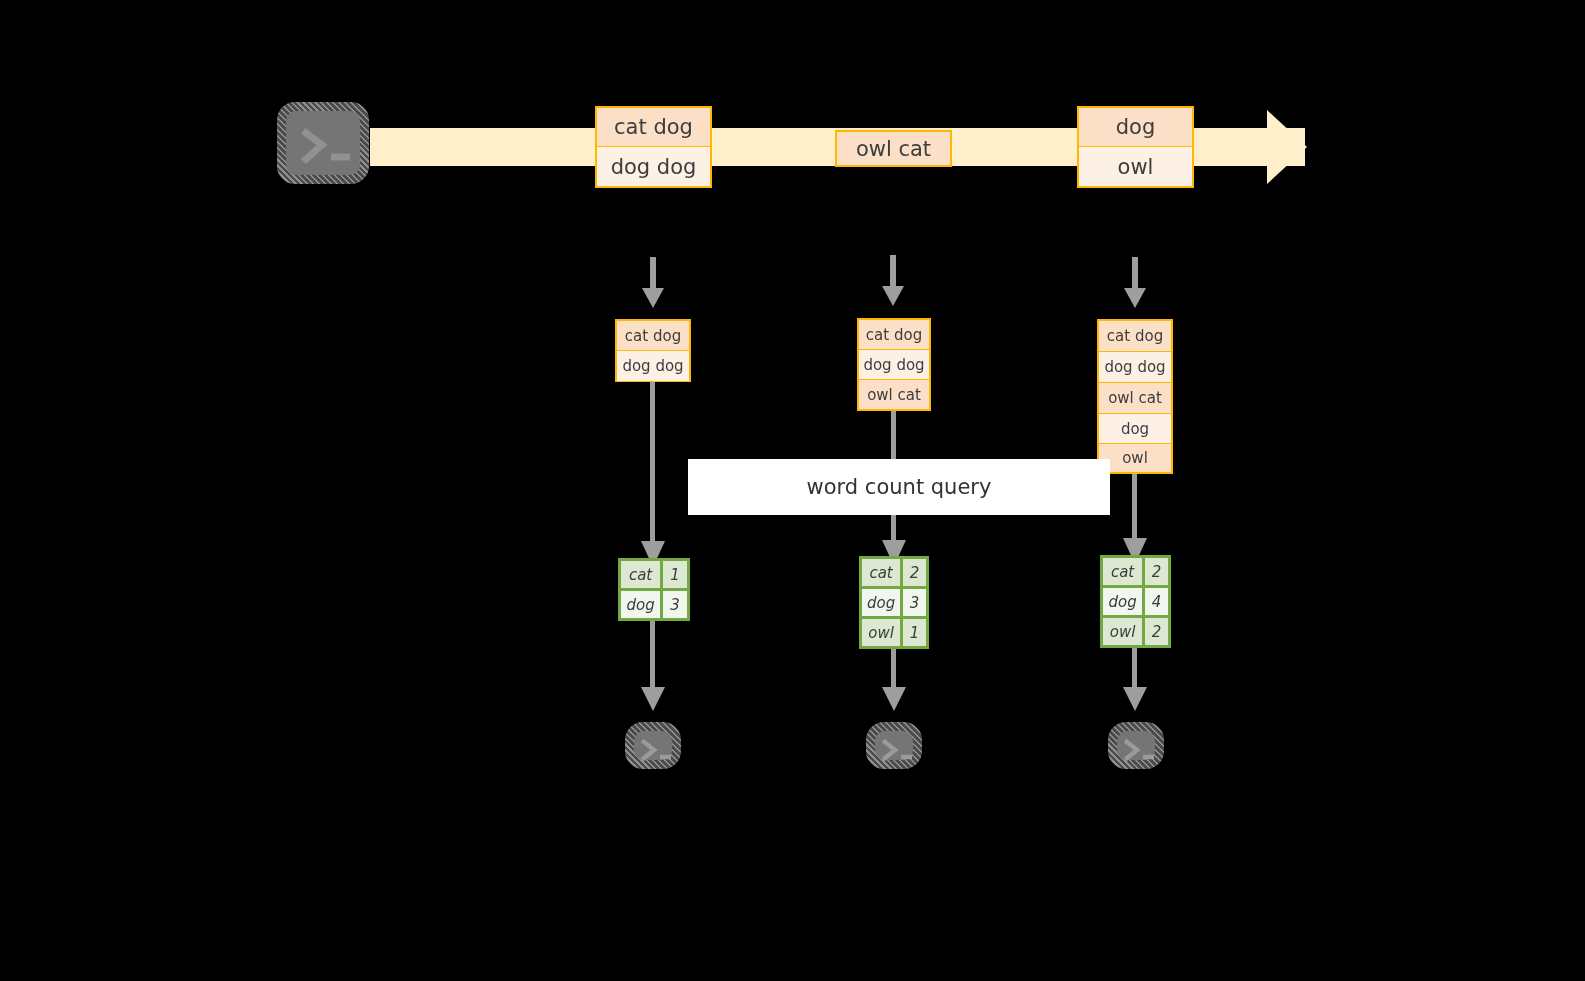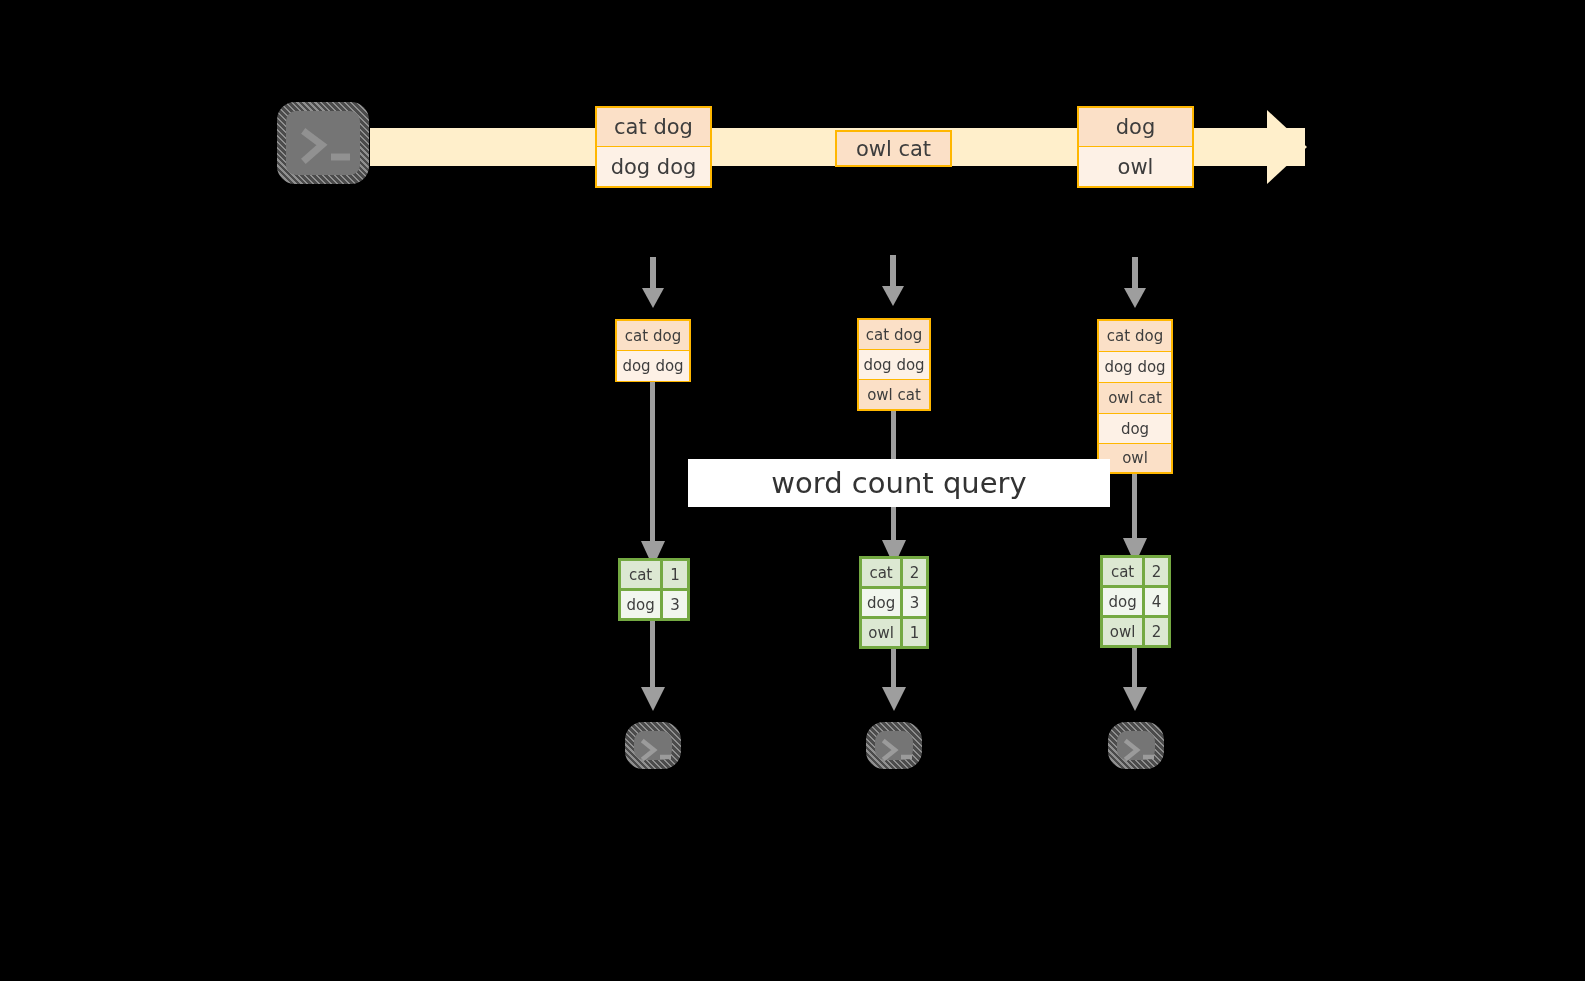--- a/index.html
+++ b/index.html
@@ -92,20 +92,21 @@
     position: absolute;
     box-sizing: border-box;
     border: 3px solid #74a942;
     background: #f1f6ee;
   }
   .gbox .grow {
     box-sizing: border-box;
     display: flex;
     border-bottom: 3px solid #74a942;
     height: 30px;
+    font-style: italic;
   }
   .gbox .grow:last-child { border-bottom: none; }
   .gbox .gkey, .gbox .gval {
     box-sizing: border-box;
     display: flex;
     align-items: center;
     justify-content: center;
     background: #f1f6ee;
     color: #3d3d3d;
     white-space: nowrap;
@@ -203,21 +204,21 @@
 
   <div class="gline" style="left:650px; top:382px; width:5px; height:188px;"></div>
   <div class="ghead" style="left:641px; top:541px; border-width:26px 12px 0 12px;"></div>
 
   <div class="gline" style="left:891px; top:411px; width:5px; height:159px;"></div>
   <div class="ghead" style="left:882px; top:540px; border-width:26px 12px 0 12px;"></div>
 
   <div class="gline" style="left:1132px; top:474px; width:5px; height:96px;"></div>
   <div class="ghead" style="left:1123px; top:538px; border-width:26px 12px 0 12px;"></div>
 
-  <div class="qband" style="left:688px; top:459px; width:422px; height:48px; font-size:29px;">
+  <div class="qband" style="left:688px; top:459px; width:422px; height:56px; font-size:21px;">
     <span>word count query</span>
   </div>
 
   <div class="gbox" style="left:618px; top:558px; width:72px; height:63px; font-size:15px; z-index:20;">
     <div class="grow dark" style="height:30px;">
       <div class="gkey" style="width:44px;">cat</div>
       <div class="gval" style="width:25px;">1</div>
     </div>
     <div class="grow" style="height:27px;">
       <div class="gkey" style="width:44px;">dog</div>

